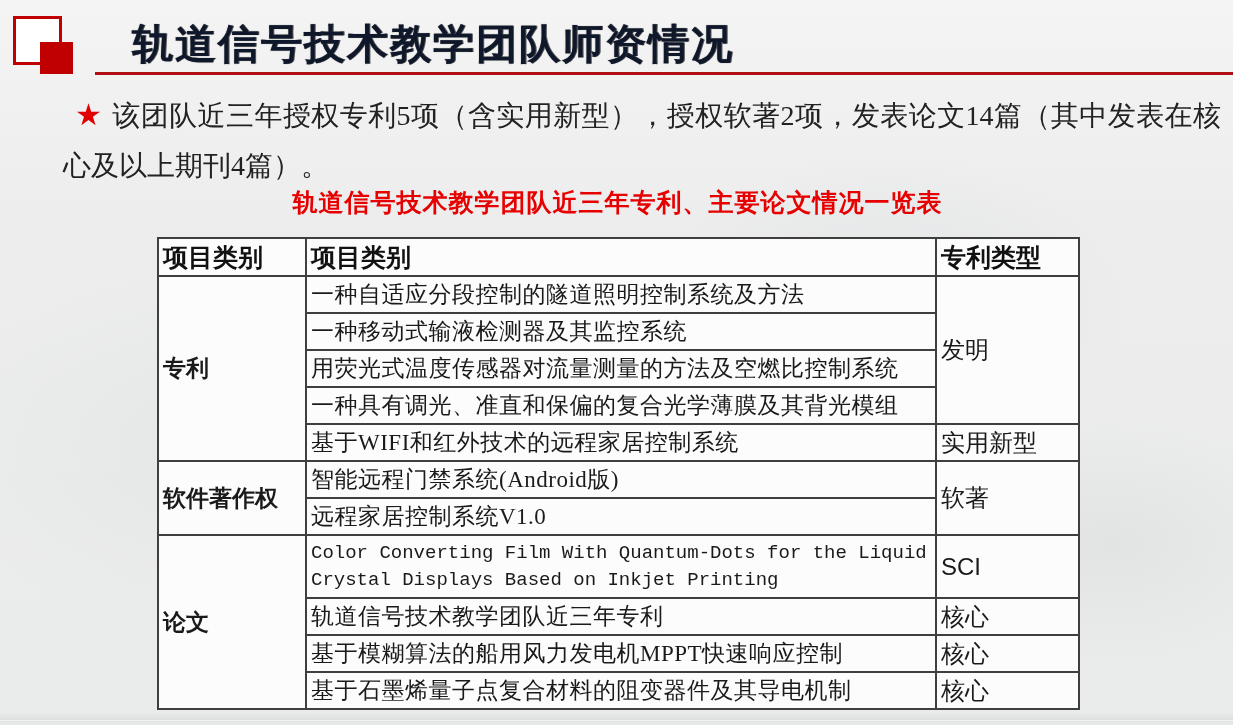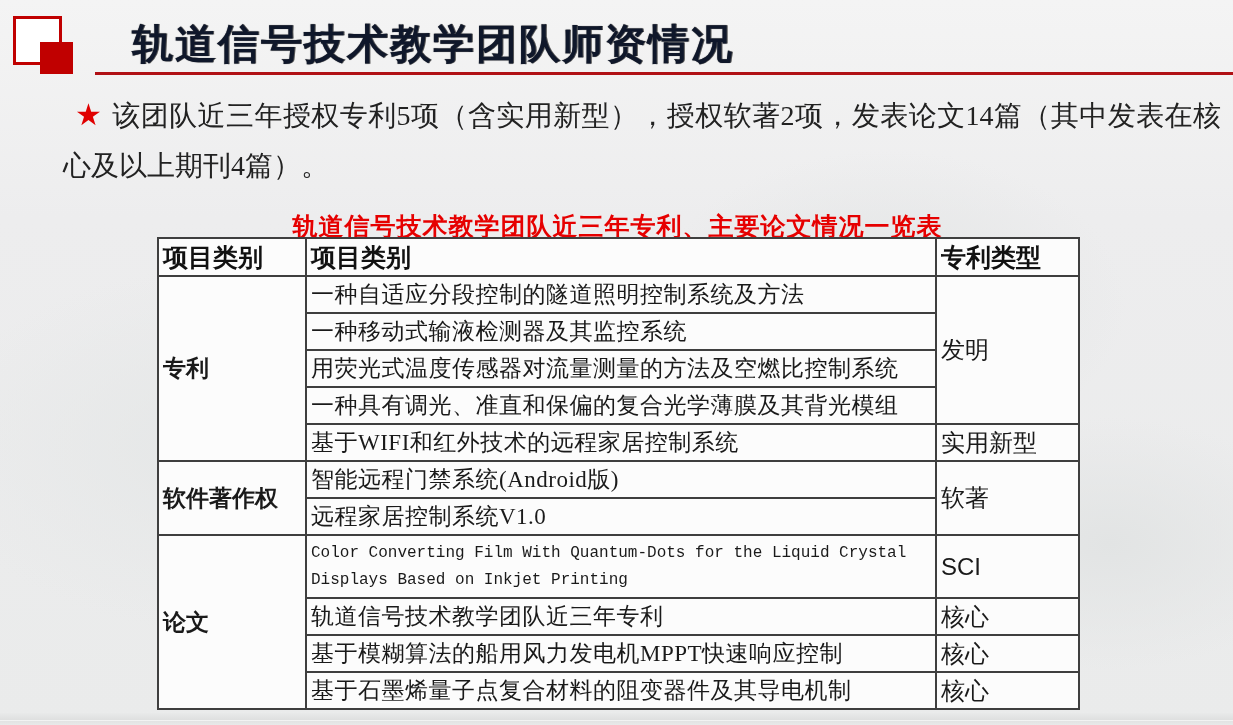--- a/index.html
+++ b/index.html
@@ -42,21 +42,21 @@
   
   .intro {
     position:absolute; left:63px; top:90px; width:1158px;
     font-size:28px; line-height:50px; color:#222222;
     text-align:justify;
   }
   .intro .star { color:#e00000; font-size:30px; padding:0 10px 0 12px; }
 
   
   .table-caption {
-    position:absolute; left:157px; top:210px; width:921px;
+    position:absolute; left:157px; top:186px; width:921px;
     text-align:center; font-size:25px; font-weight:bold; color:#e60000;
     letter-spacing:1px;
   }
 
   
   table.patent-table {
     position:absolute; left:157px; top:237px; width:921px;
     border-collapse:collapse; table-layout:fixed;
     background:#fcfcfc;
   }
@@ -75,21 +75,21 @@
   .patent-table td.cell-name { letter-spacing:0.5px; }
   .patent-table td.cell-type {
     font-family:"Liberation Sans","DejaVu Sans",sans-serif;
     font-size:24px;
     margin-top:23px;
   }
   .patent-table td.cell-cat { font-size:23px;font-weight:bold; }
   .patent-table tr.row-sci td.cell-name {
     height:63px;
     font-family:"Liberation Mono","DejaVu Sans Mono",monospace;
-    font-size:16px; line-height:27px; letter-spacing:0;
+    font-size:19px; line-height:27px; letter-spacing:0;
   }
 
   
   .footer-strip {
     position:absolute; left:0; bottom:0; width:1233px; height:12px;
     background:linear-gradient(#e9eaea 0%, #dfe0e0 55%, #f8f8f8 60%, #e3e4e4 70%, #e8e9e9 100%);
   }
 </style>
 </head>
 <body>

